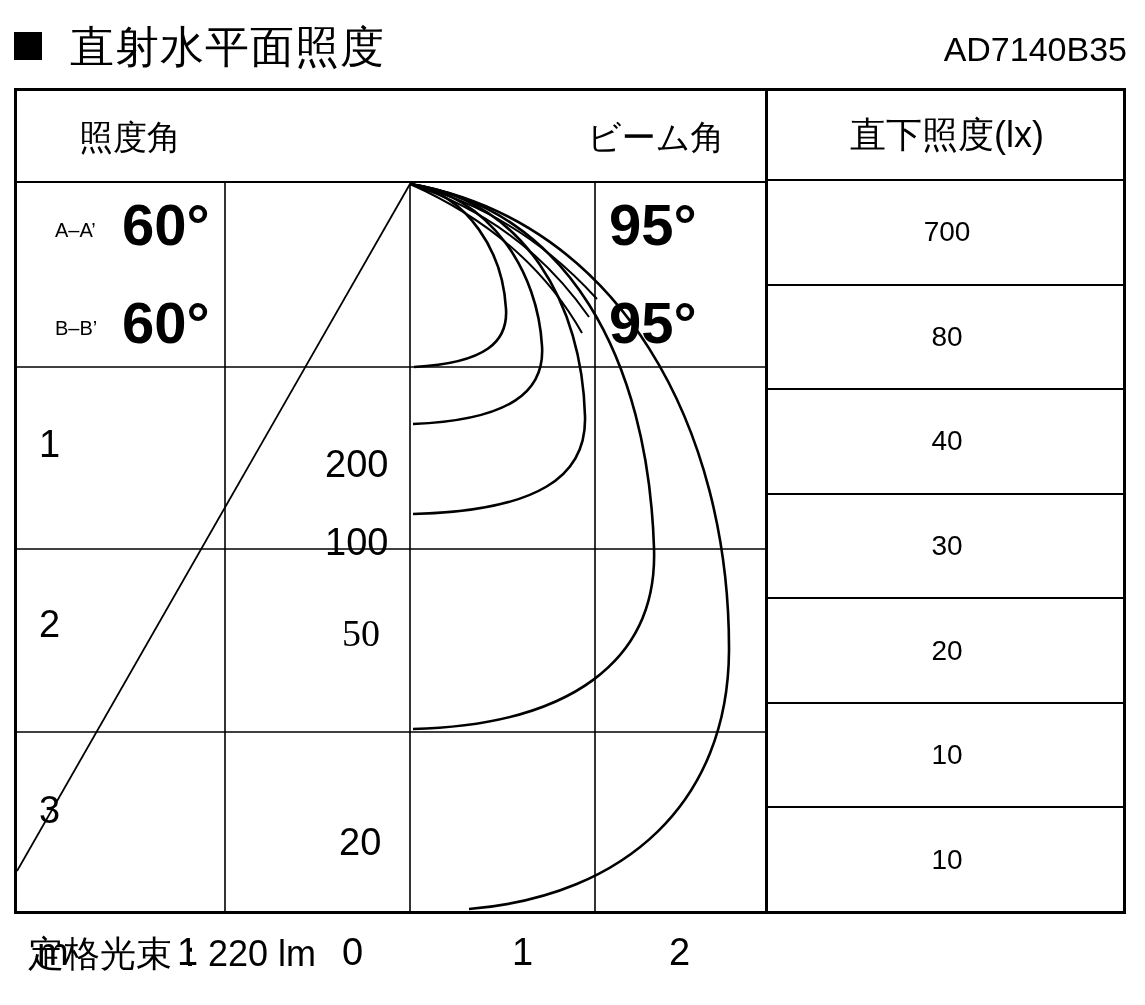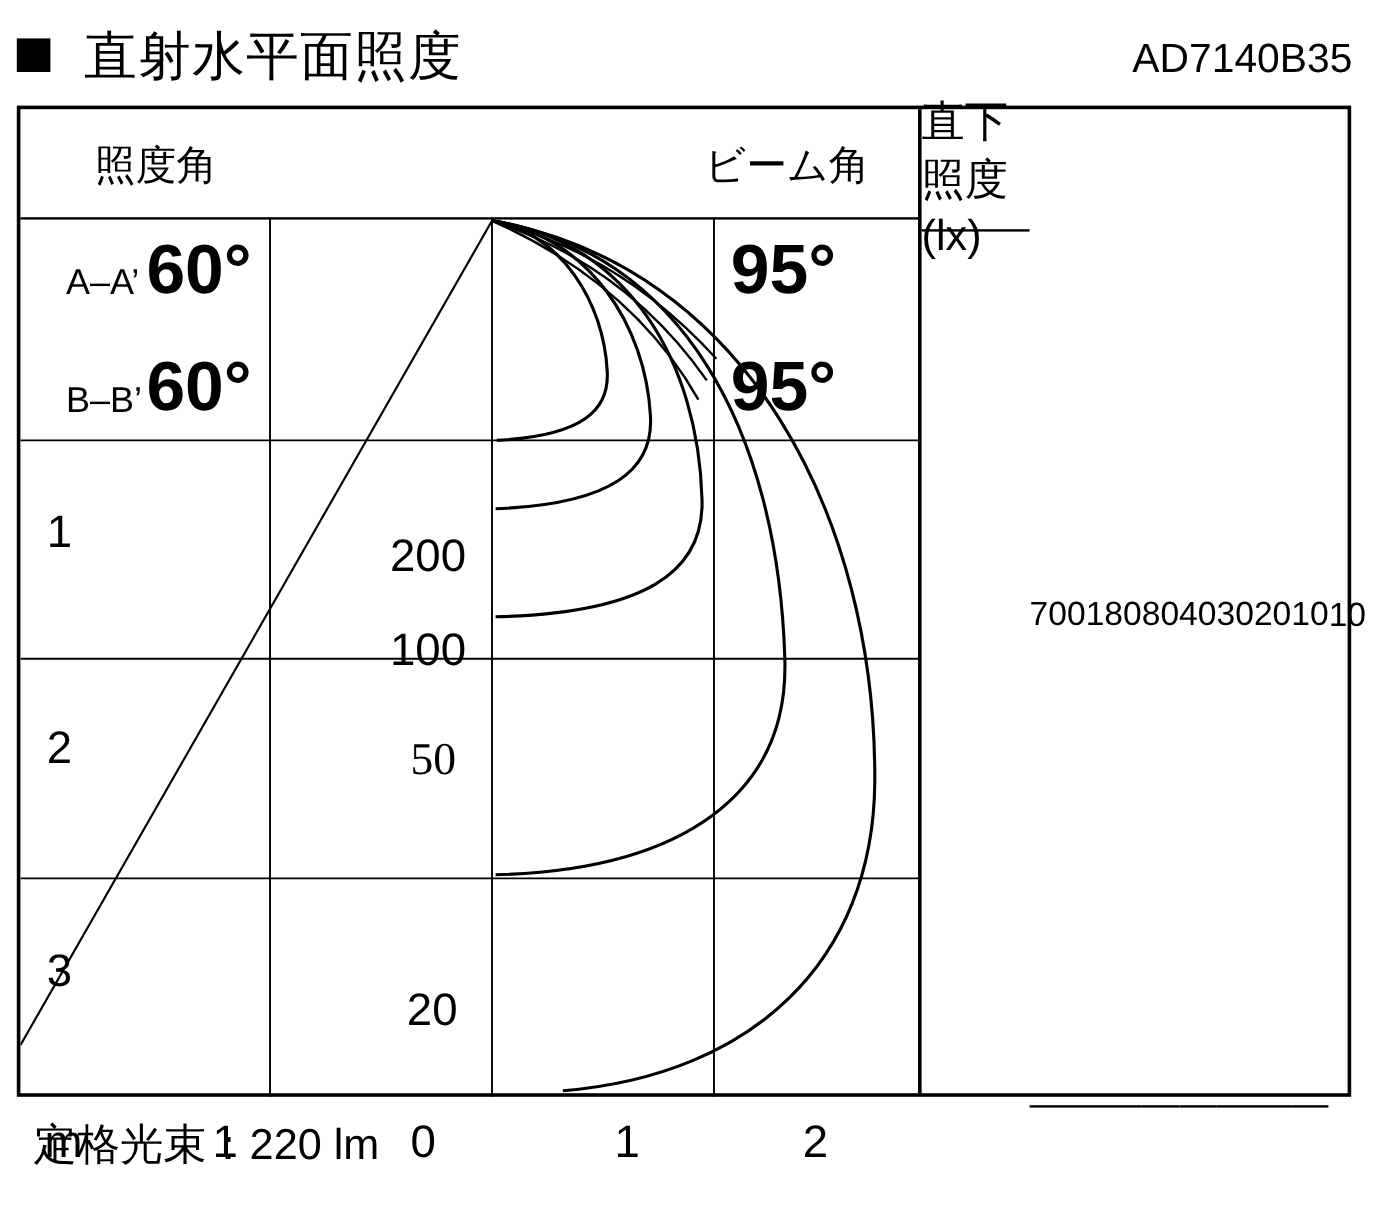--- a/index.html
+++ b/index.html
@@ -58,24 +58,25 @@
   #table-divider {
     position: absolute;
     left: 748px; top: 0;
     width: 3px; height: 100%;
     background: #000;
   }
 
   
   #illum-table {
     position: absolute;
-    left: 751px; top: 12px;
+    left: 751px; top: 0;
     width: 358px;
     height: 100%;
     display: flex;
+    flex-direction: column;
   }
   .table-head {
     height: 90px;
     flex: 0 0 90px;
     display: flex;
     align-items: center;
     justify-content: center;
     font-size: 36px;
     border-bottom: 2px solid #000;
     box-sizing: border-box;
@@ -105,21 +106,21 @@
   #header-rule {
     position: absolute;
     left: 0; top: 90px;
     width: 748px; height: 2px;
     background: #000;
   }
 
   
   .aa-name {
     position: absolute;
-    font-size: 30px;
+    font-size: 20px;
     text-align: right;
   }
   .aa-value {
     position: absolute;
     font-size: 58px;
     font-weight: bold;
   }
   #aa-label { left: 38px; top: 128px; }
   #aa-angle { left: 105px; top: 100px; }
   #aa-beam  { left: 592px; top: 100px; }
@@ -242,21 +243,20 @@
 
     <div class="curve-label" id="c200">200</div>
     <div class="curve-label" id="c100">100</div>
     <div class="curve-label" id="c50">50</div>
     <div class="curve-label" id="c20">20</div>
   </div>
 
   <div id="illum-table">
     <div class="table-head">直下照度(lx)</div>
     <div class="table-cell">700</div>
-    <div class="table-cell">180</div>
     <div class="table-cell">80</div>
     <div class="table-cell">40</div>
     <div class="table-cell">30</div>
     <div class="table-cell">20</div>
     <div class="table-cell">10</div>
     <div class="table-cell">10</div>
   </div>
 </div>
 
 <div id="footer">定格光束：220 lm</div>

